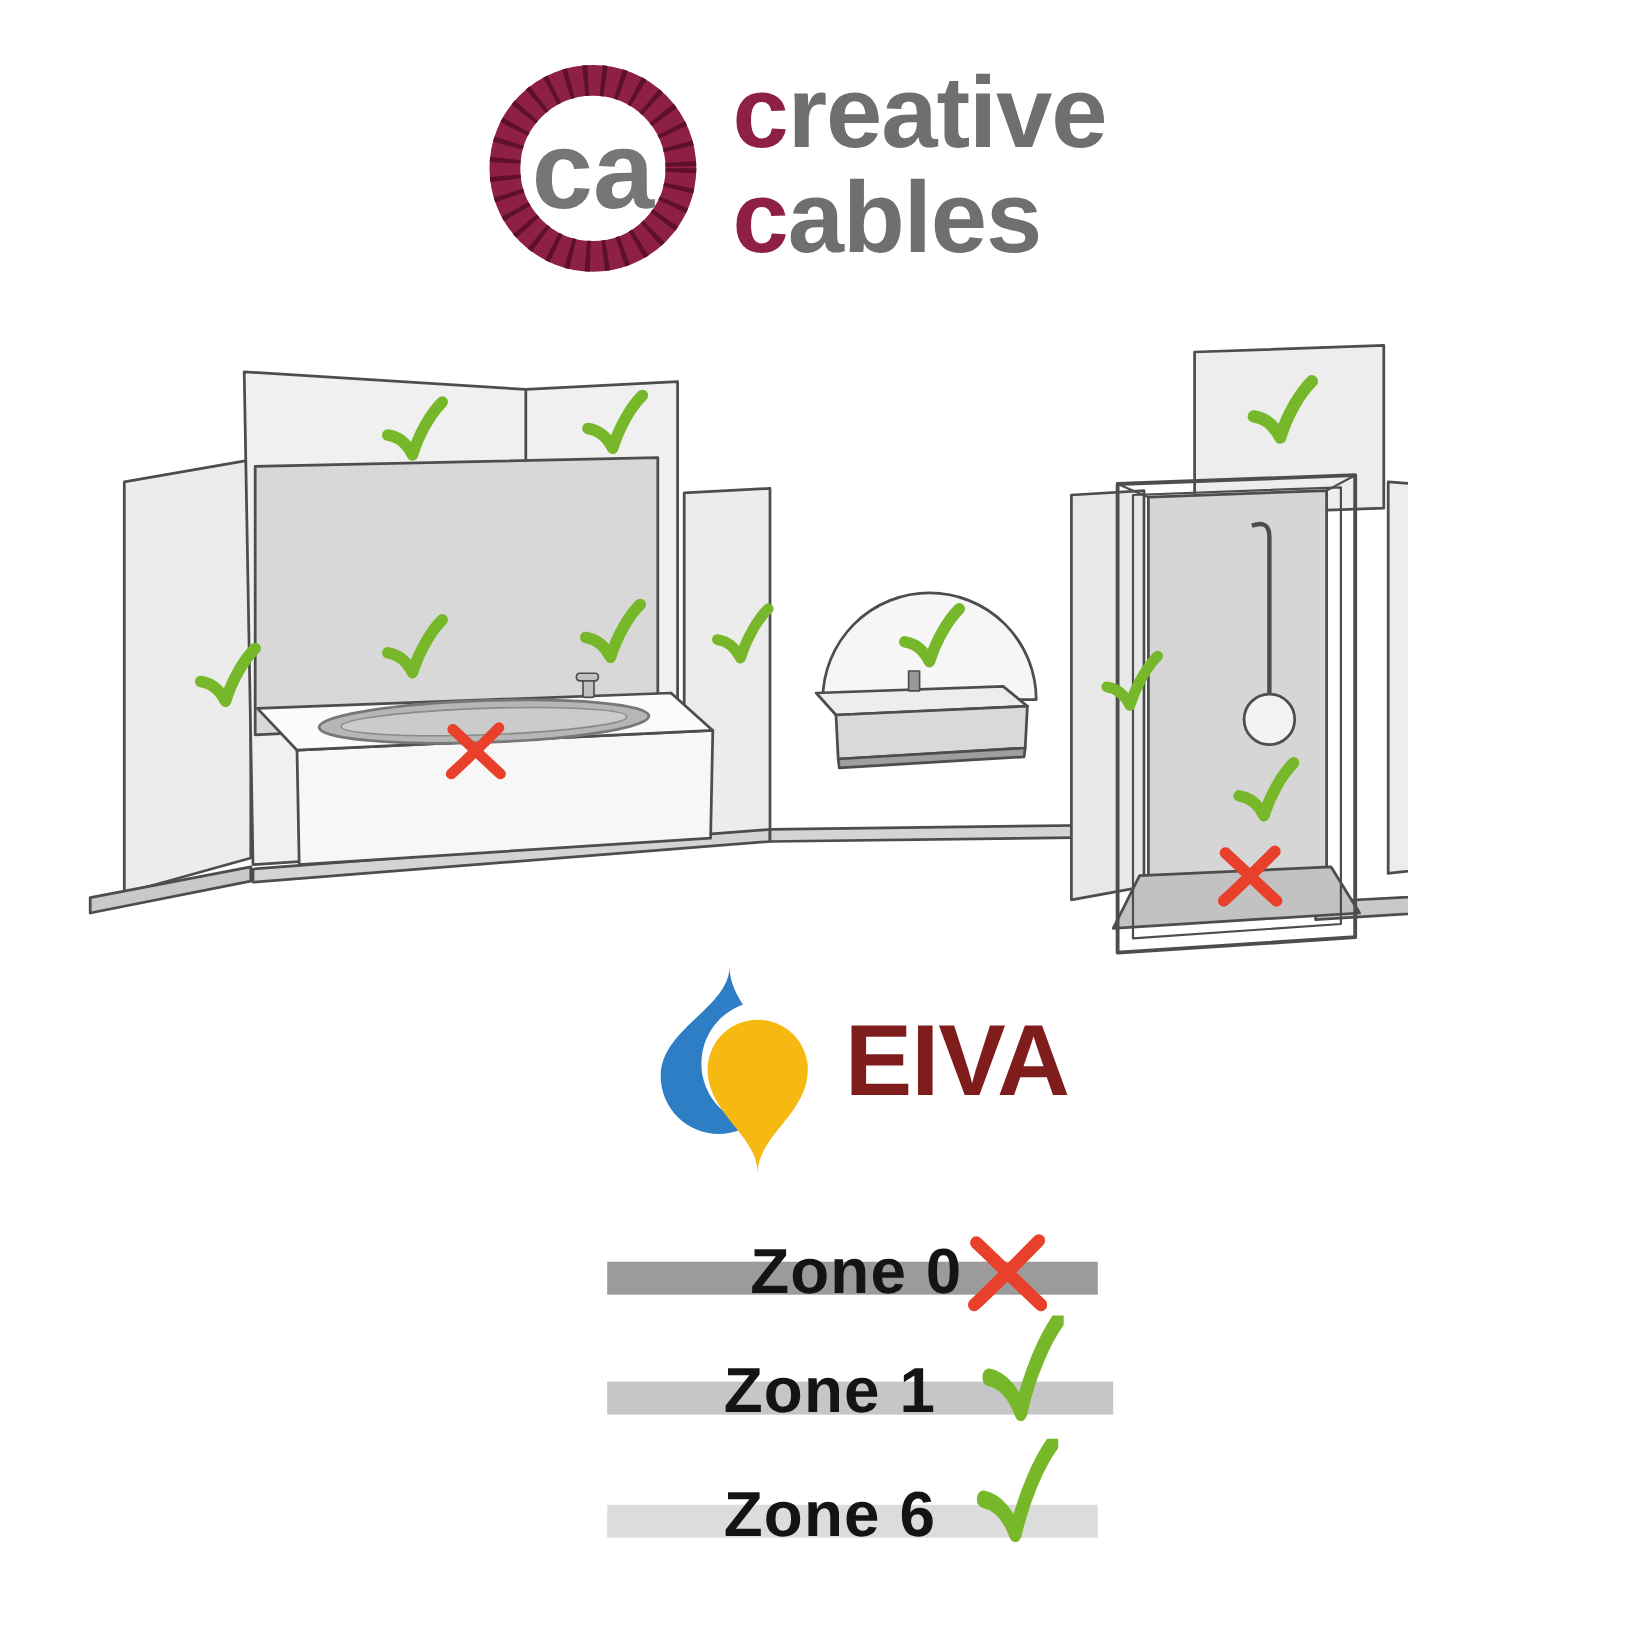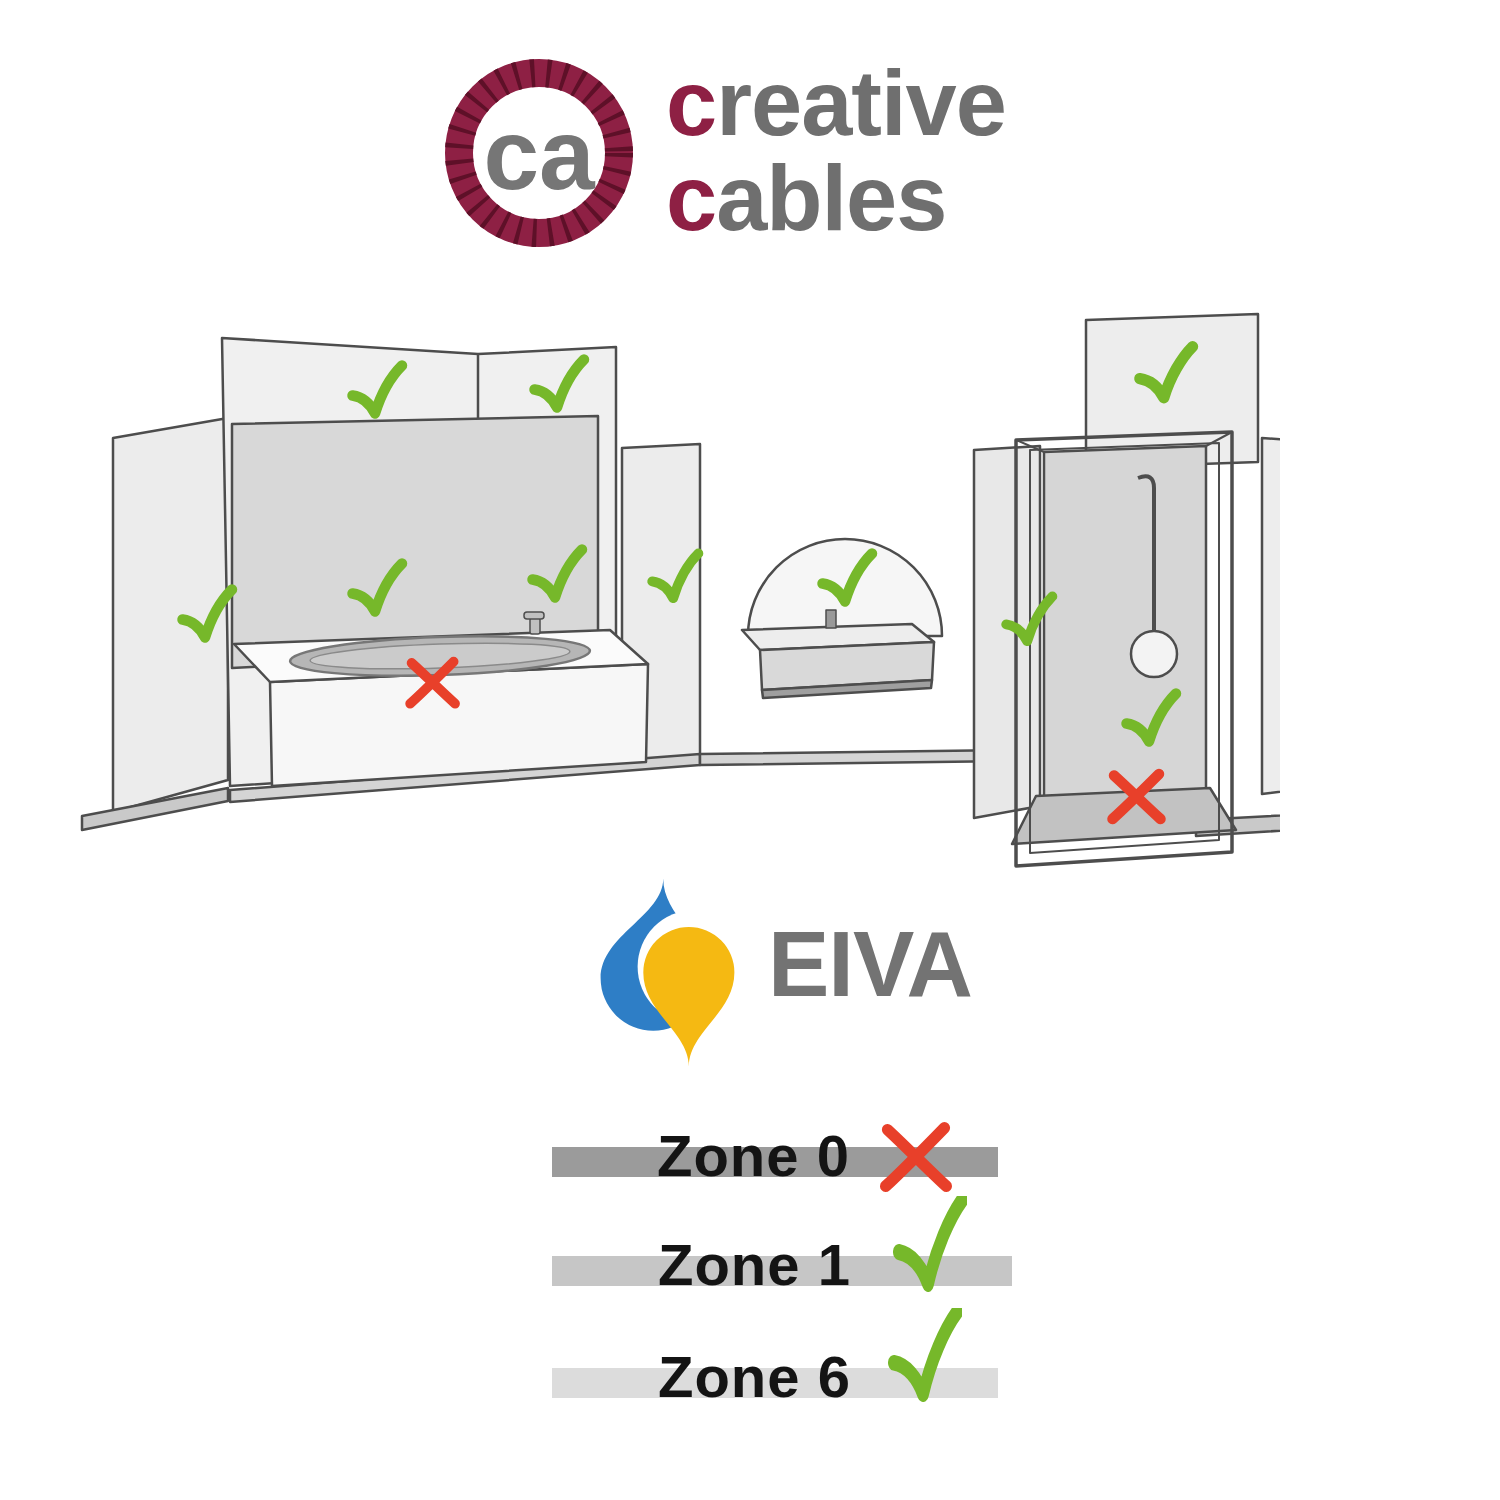--- a/index.html
+++ b/index.html
@@ -11,21 +11,21 @@
   .wordmark{position:absolute;left:666px;top:56px;font-weight:bold;font-size:92px;
             line-height:1.03;letter-spacing:-1px;color:#6f6f6f;}
   .wordmark .accent{color:#8e2044;}
 
   
   .scene-svg{position:absolute;left:0;top:300px;width:1500px;height:580px;}
 
   
   .eiva-mark{position:absolute;left:575px;top:870px;width:185px;height:205px;}
   .eiva-text{position:absolute;left:768px;top:918px;font-size:92px;font-weight:bold;
-             color:#737373;letter-spacing:-1px;line-height:1;}
+             color:#7f1d1d;letter-spacing:-1px;line-height:1;}
 
   
   .legend-bar{position:absolute;height:30px;}
   .legend-label{position:absolute;font-size:58px;font-weight:bold;color:#141414;
                 line-height:1.1;letter-spacing:1px;}
   .legend-mark{position:absolute;}
 </style>
 </head>
 <body>
 
@@ -119,21 +119,21 @@
     <circle cx="84" cy="66" r="40" fill="#ffffff"></circle>
     <path d="M80,136 C80,112 112,98 112,70 A32,32 0 1 0 48,70 C48,98 80,112 80,136 Z" fill="#f5b912"></path>
   </svg>
   <div class="eiva-text">EIVA</div>
 
   
   <div style="display:contents">
 
     <div style="display:contents">
       <div class="legend-bar" style="left: 552px; top: 1147px; width: 446px; background: rgb(155, 155, 155);"></div>
-      <div class="legend-label" style="left:657px;top:1124px">Zone 0</div>
+      <div class="legend-label" style="left:682px;top:1124px">Zone 0</div>
       <svg class="legend-mark" style="left:880px;top:1120px" width="72" height="74" viewBox="0 0 38 38" preserveAspectRatio="none">
         <path d="M4,5 C14,14 25,25 35,34 M34,4 C24,14 13,25 3,34" fill="none" stroke="#e8402a" stroke-width="6" stroke-linecap="round"></path>
       </svg>
     </div>
 
     <div style="display:contents">
       <div class="legend-bar" style="left: 552px; top: 1256px; width: 460px; background: rgb(198, 198, 198);"></div>
       <div class="legend-label" style="left:658px;top:1233px">Zone 1</div>
       <svg class="legend-mark" style="left:893px;top:1196px" width="74" height="96" viewBox="0 0 38 36" preserveAspectRatio="none">
         <path d="M3,21 C10,22 15,27 18,33 C22,20 29,8 36,1" fill="none" stroke="#76b82a" stroke-width="6" stroke-linecap="round" stroke-linejoin="round"></path>

